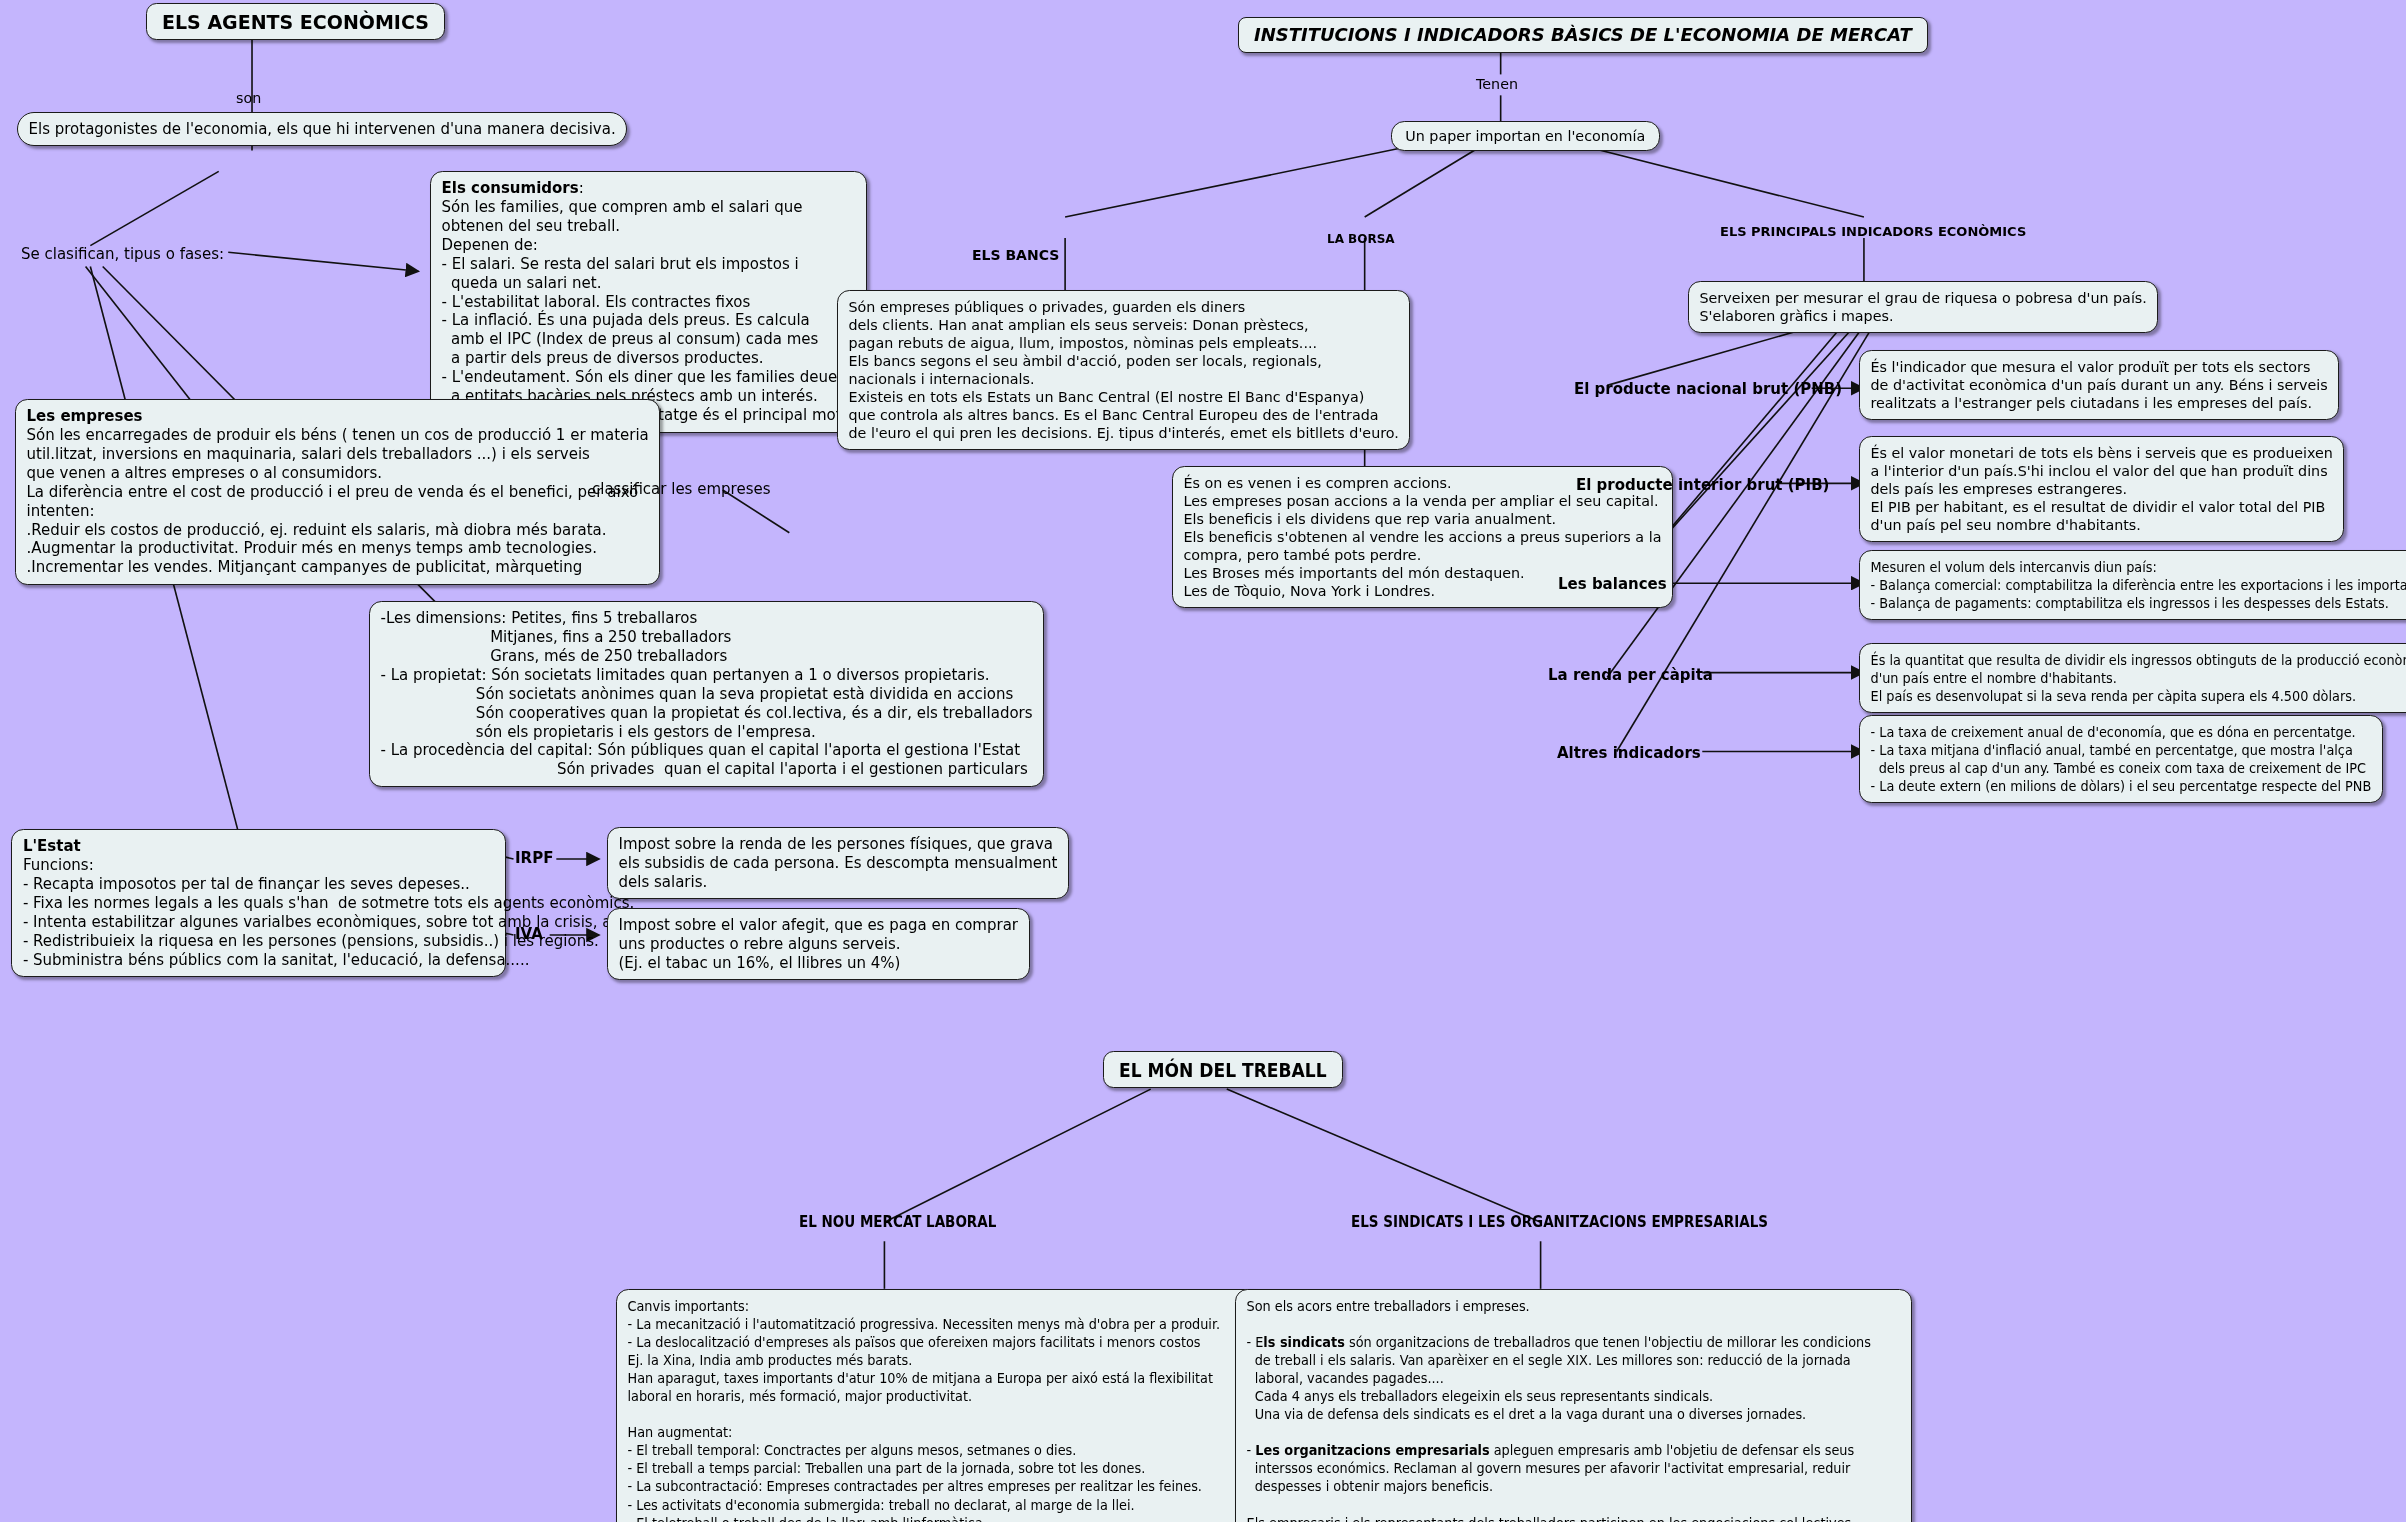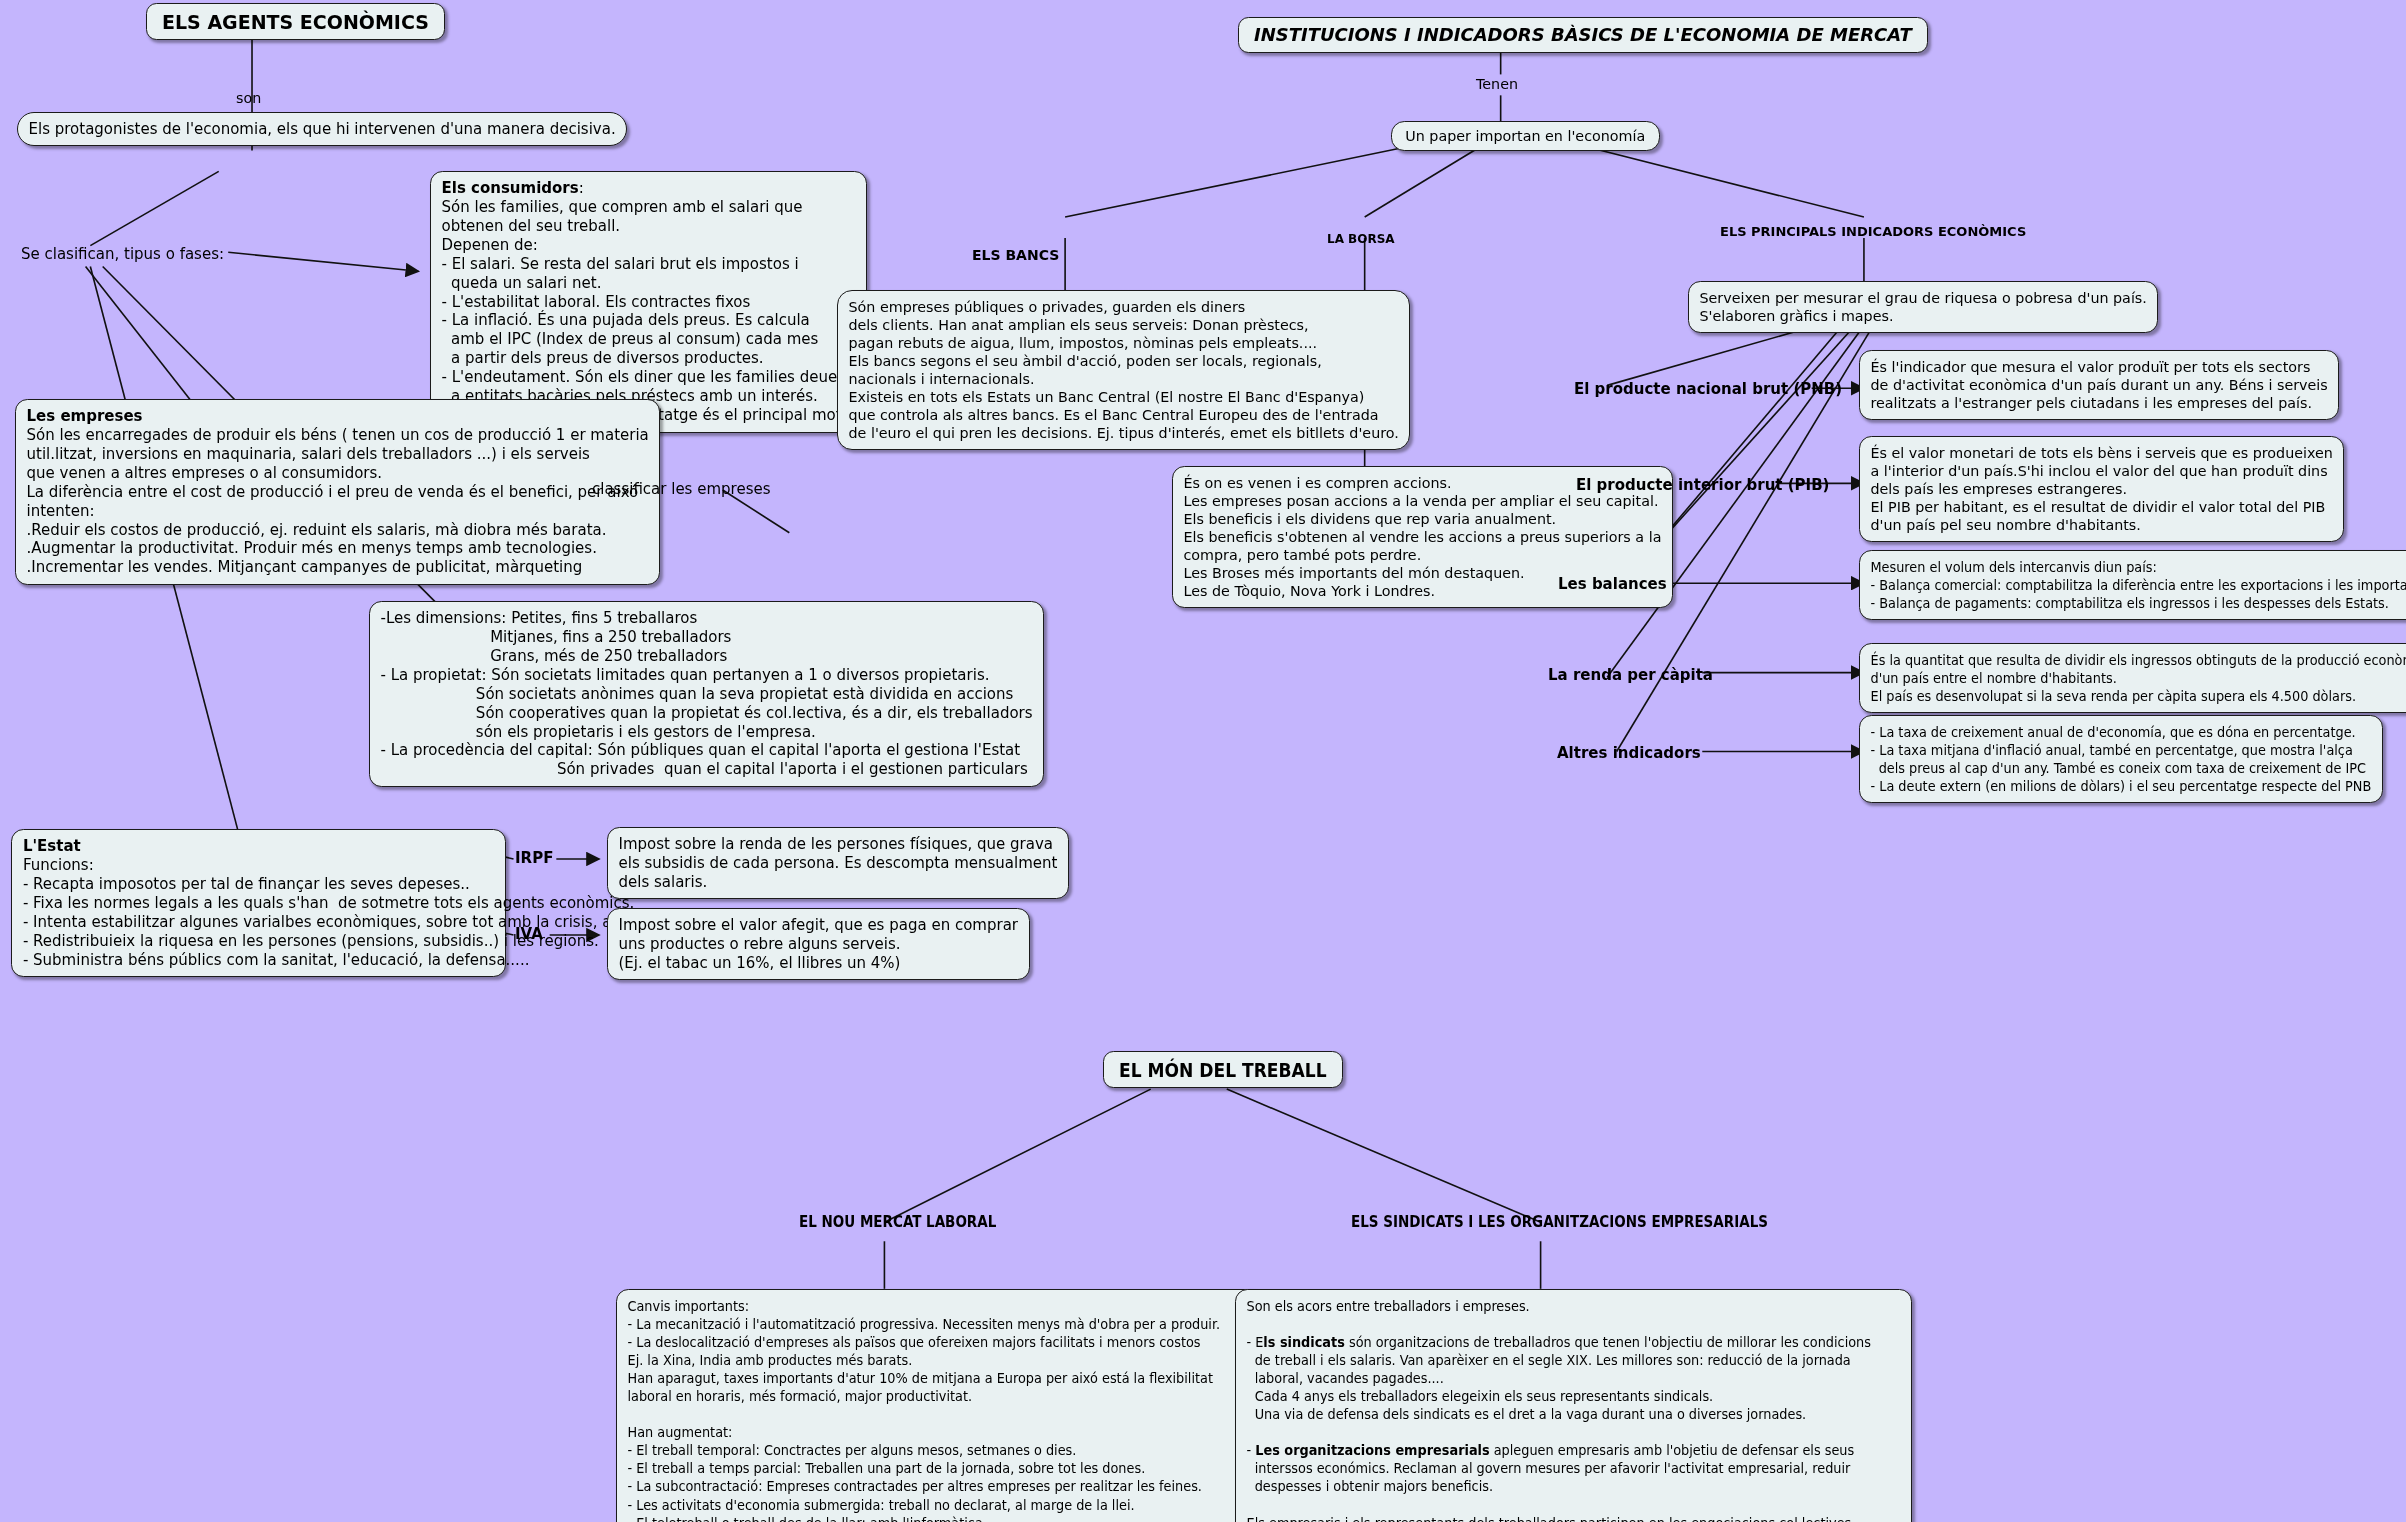--- a/index.html
+++ b/index.html
@@ -44,21 +44,21 @@
     border-radius: 10.5px;
   }
   .plain {
     position: absolute;
     white-space: pre;
     background: transparent;
     border: none;
     box-shadow: none;
   }
   .bold { font-weight: bold; }
-  .ital { font-style: italic; }
+  .ital { font-style: italic; border-radius: 8px; }
   .cond { font-family: "DejaVu Sans Condensed", "Liberation Sans Narrow", "Liberation Sans", sans-serif; }
 </style>
 </head>
 <body>
 
 <div id="canvas">
 
   <svg class="edges" viewBox="0 0 2530 1601">
     <defs>
       <marker id="arrow" markerWidth="9" markerHeight="9" refX="8" refY="4.5" orient="auto">
@@ -173,21 +173,21 @@
 (Ej. el tabac un 16%, el llibres un 4%)</div>
 
   <div class="node title-node ital" style="left:1238px; top:17px; font-size:18px;">INSTITUCIONS I INDICADORS BÀSICS DE L'ECONOMIA DE MERCAT</div>
 
   <div class="plain" style="left:1476px; top:76px; font-size:14.3px;">Tenen</div>
 
   <div class="node" style="left:1391px; top:121px; font-size:14.3px; padding:4.8px 13.3px; border-radius:13.3px;">Un paper importan en l'economía</div>
 
   <div class="plain bold" style="left:972px; top:224px; font-size:14px;margin-top:23px;">ELS BANCS</div>
 
-  <div class="node" style="left:837px; top:290px; font-size:14.3px;border-radius:15px;">Són empreses públiques o privades, guarden els diners
+  <div class="node" style="left:837px; top:290px; font-size:14.3px;">Són empreses públiques o privades, guarden els diners
 dels clients. Han anat amplian els seus serveis: Donan prèstecs,
 pagan rebuts de aigua, llum, impostos, nòminas pels empleats....
 Els bancs segons el seu àmbil d'acció, poden ser locals, regionals,
 nacionals i internacionals.
 Existeis en tots els Estats un Banc Central (El nostre El Banc d'Espanya)
 que controla als altres bancs. Es el Banc Central Europeu des de l'entrada
 de l'euro el qui pren les decisions. Ej. tipus d'interés, emet els bitllets d'euro.</div>
 
   <div class="plain bold" style="left:1327px; top:232px; font-size:12px;">LA BORSA</div>
 

